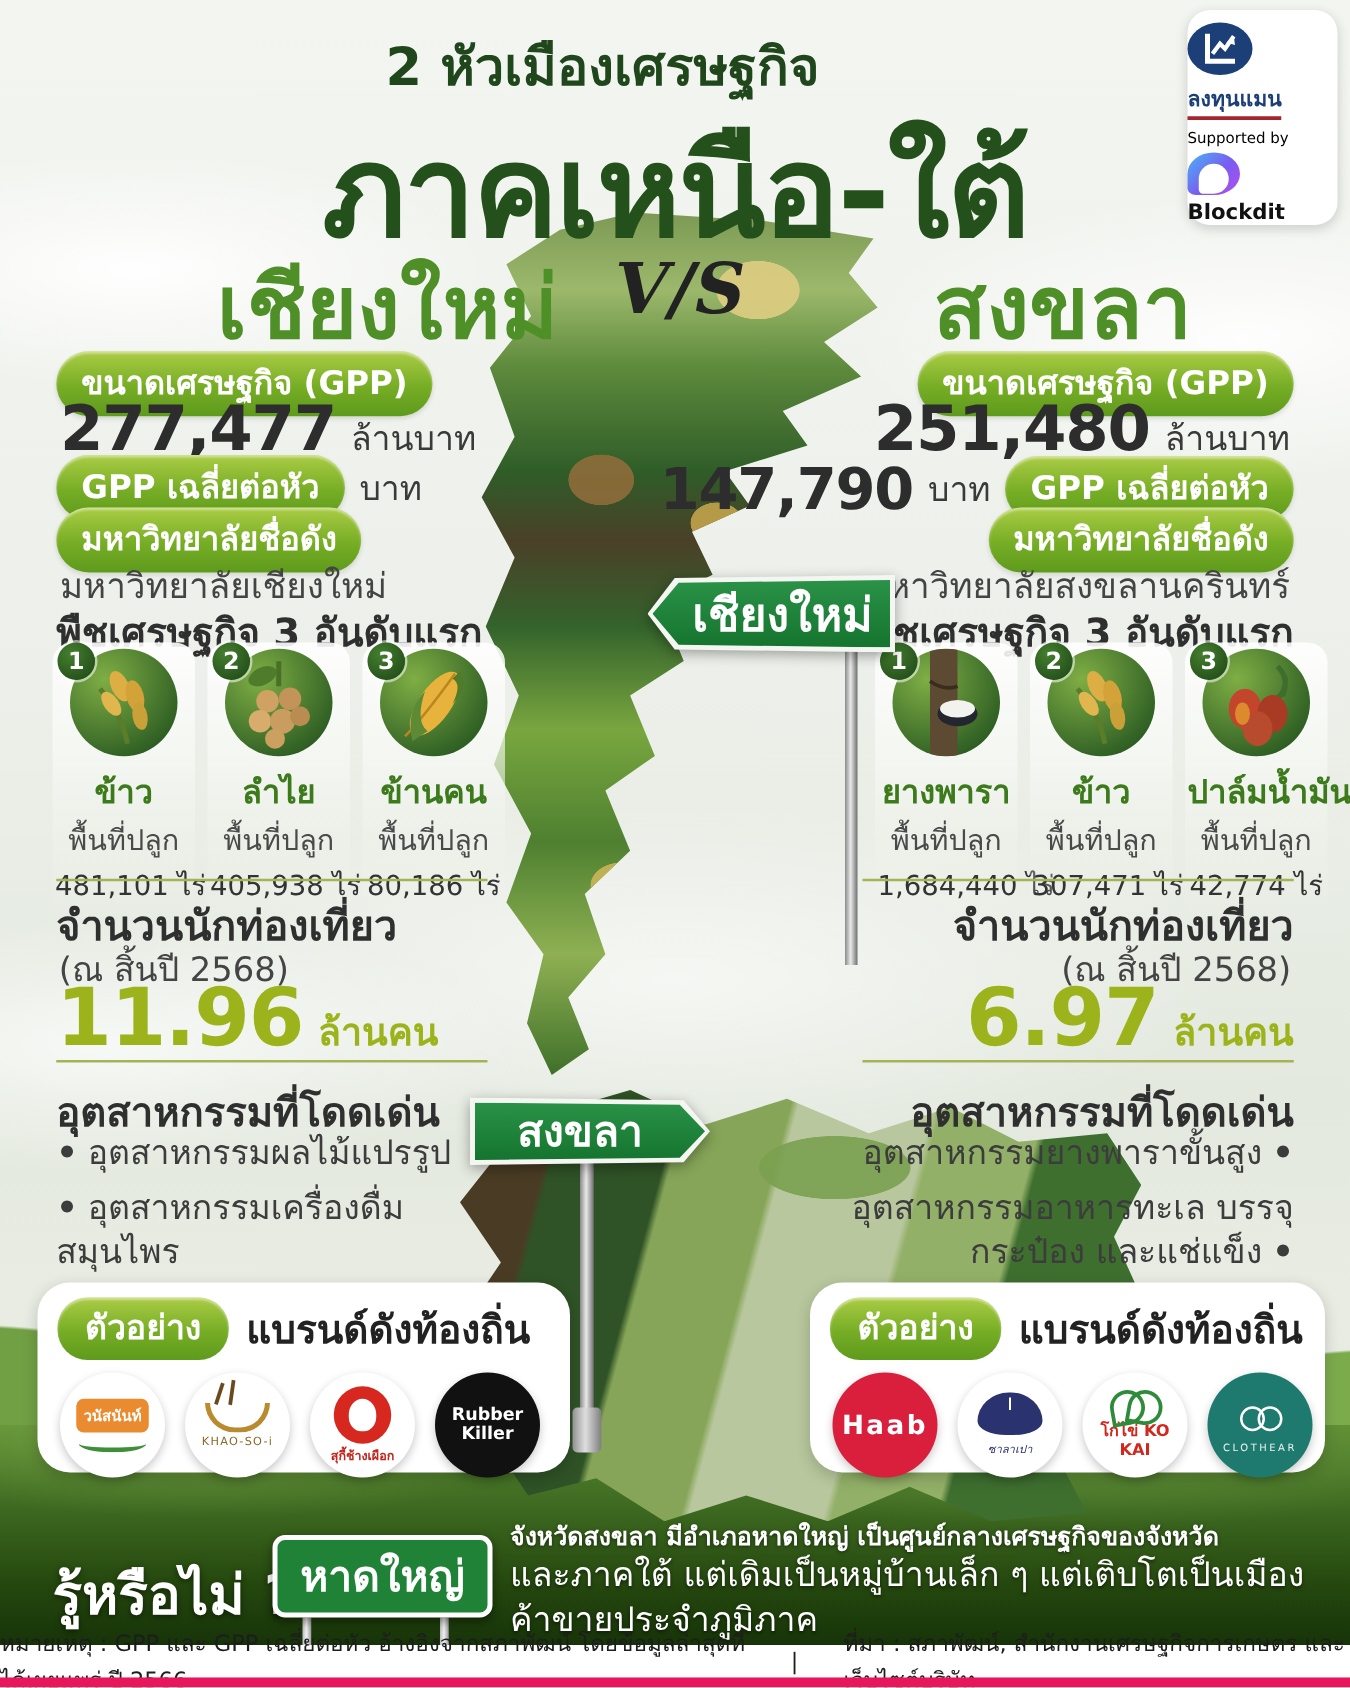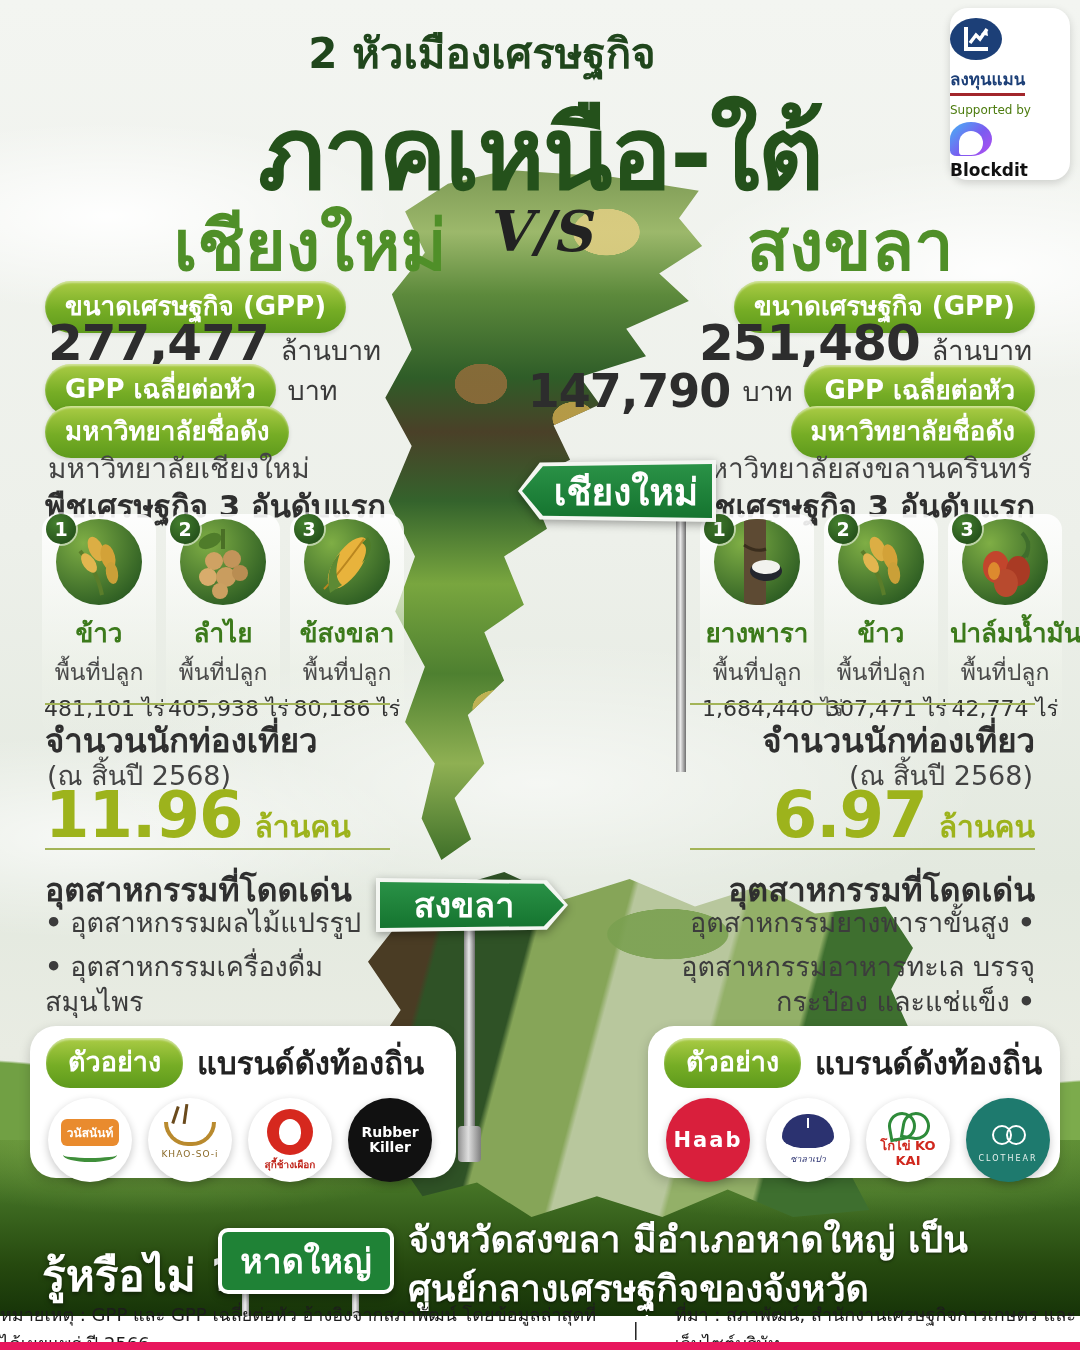--- a/index.html
+++ b/index.html
@@ -42,21 +42,21 @@
   .city{position:absolute;top:190px;z-index:2;font-size:70px;font-weight:bold;color:#4f8f28;text-align:center;}
   .city-left{left:140px;width:340px;}
   .city-right{left:700px;width:300px;}
   .vs{position:absolute;left:492px;top:198px;z-index:2;font-family:"DejaVu Serif","Liberation Serif",serif;
     font-size:56px;font-weight:bold;color:#222;font-style:italic;}
   
   .sponsor{position:absolute;right:10px;top:8px;width:120px;height:172px;background:#fff;border-radius:18px;
     box-shadow:0 3px 9px rgba(0,0,0,.16);z-index:4;display:flex;flex-direction:column;align-items:flex-start;padding-top:10px;box-sizing:border-box;}
   .sp-icon{width:52px;height:52px;border-radius:50%;background:#1c3f77;display:flex;align-items:center;justify-content:center;}
   .sp-brand{margin-top:5px;font-size:17px;font-weight:bold;color:#1c3f77;border-bottom:3px solid #a2262b;padding-bottom:1px;}
-  .sp-sub{margin-top:7px;font-size:12px;color:#4d7c0f;}
+  .sp-sub{margin-top:7px;font-size:12px;color:#000000;}
   .bd-icon{margin-top:5px;width:42px;height:42px;border-radius:50% 50% 50% 16%;
     background:linear-gradient(135deg,#45b5f5 0%,#7a5cf0 55%,#b44df0 100%);position:relative;}
   .bd-icon::after{content:"";position:absolute;left:9px;top:9px;width:24px;height:24px;border-radius:50% 50% 50% 14%;background:#fff;}
   .sp-partner{margin-top:4px;font-size:17px;font-weight:bold;color:#111;}
   
   .pill{display:inline-block;background:linear-gradient(180deg,#abcc45 0%,#76ad25 55%,#5e9a1c 100%);
     color:#fff;font-weight:bold;font-size:26px;padding:4px 20px 7px;border-radius:26px;
     box-shadow:inset 0 2px 2px rgba(255,255,255,.45),0 2px 4px rgba(0,0,0,.12);white-space:nowrap;}
   .statrow{position:absolute;z-index:2;display:flex;align-items:baseline;gap:12px;}
   .bignum{font-size:50px;font-weight:bold;color:#2d2d2d;letter-spacing:-1px;}
@@ -144,21 +144,21 @@
   .pole-base{position:absolute;z-index:2;left:458px;top:1126px;width:23px;height:36px;border-radius:4px;
     background:linear-gradient(90deg,#9a9a9a,#dedede 45%,#7f7f7f);}
   .sign-hy{position:absolute;left:218px;top:1228px;width:176px;height:66px;z-index:3;background:#1f8236;
     border:4px solid #fff;border-radius:10px;box-shadow:0 3px 8px rgba(0,0,0,.4);
     display:flex;align-items:center;justify-content:center;color:#fff;font-size:34px;font-weight:bold;box-sizing:border-box;}
   .hy-leg{position:absolute;z-index:2;width:7px;height:40px;top:1294px;background:linear-gradient(90deg,#bbb,#f0f0f0 45%,#9a9a9a);}
   
   .know-label{position:absolute;left:42px;top:1240px;z-index:3;color:#fff;font-size:44px;font-weight:bold;
     text-shadow:0 2px 5px rgba(0,0,0,.5);}
   .know-text{position:absolute;left:408px;top:1216px;width:650px;z-index:3;color:#fff;text-shadow:0 1px 3px rgba(0,0,0,.55);}
-  .know-text .l1{font-size:36px;font-weight:bold;line-height:1.35;}
+  .know-text .l1{font-size:20px;font-weight:bold;line-height:1.35;}
   .know-text .l2,.know-text .l3{font-size:27px;line-height:1.35;}
   .footer{position:absolute;left:0;top:1316px;width:1080px;height:26px;background:#fff;z-index:4;
     display:flex;align-items:center;justify-content:center;gap:36px;font-size:18px;color:#1d1d1d;}
   .stripe{position:absolute;left:0;top:1342px;width:1080px;height:8px;background:#e8175d;z-index:4;}
 </style>
 </head>
 <body>
 
 <div class="canvas">
   <div class="clouds"></div>
@@ -242,21 +242,21 @@
     <div class="crop-card">
       <div class="crop-badge">3</div>
       <div class="crop-img">
         <svg width="86" height="86" viewBox="0 0 86 86">
             <ellipse cx="44" cy="44" rx="13" ry="30" fill="#e8b33c" transform="rotate(35 44 44)"></ellipse>
             <path d="M20 70 Q34 56 60 20" stroke="#b9861f" stroke-width="2" fill="none"></path>
             <path d="M26 74 Q20 50 36 34 Q28 58 38 66 Z" fill="#5d8a34"></path>
             <path d="M64 18 Q72 30 58 44 Q66 28 58 24 Z" fill="#4f7c2a"></path>
           </svg>
       </div>
-      <div class="crop-name">ข้สงขลา</div>
+      <div class="crop-name">ข้านคน</div>
       <div class="crop-lab">พื้นที่ปลูก</div>
       <div class="crop-area">80,186 ไร่</div>
     </div>
   </div>
 
   <div class="divider" style="left:45px;top:703px;"></div>
   <div class="sechead" style="left:45px;top:714px;font-size:33px;">จำนวนนักท่องเที่ยว</div>
   <div class="plain" style="left:47px;top:754px;font-size:27px;">(ณ สิ้นปี 2568)</div>
   <div class="statrow" style="left:45px;top:778px;">
     <span class="tnum">11.96</span>

